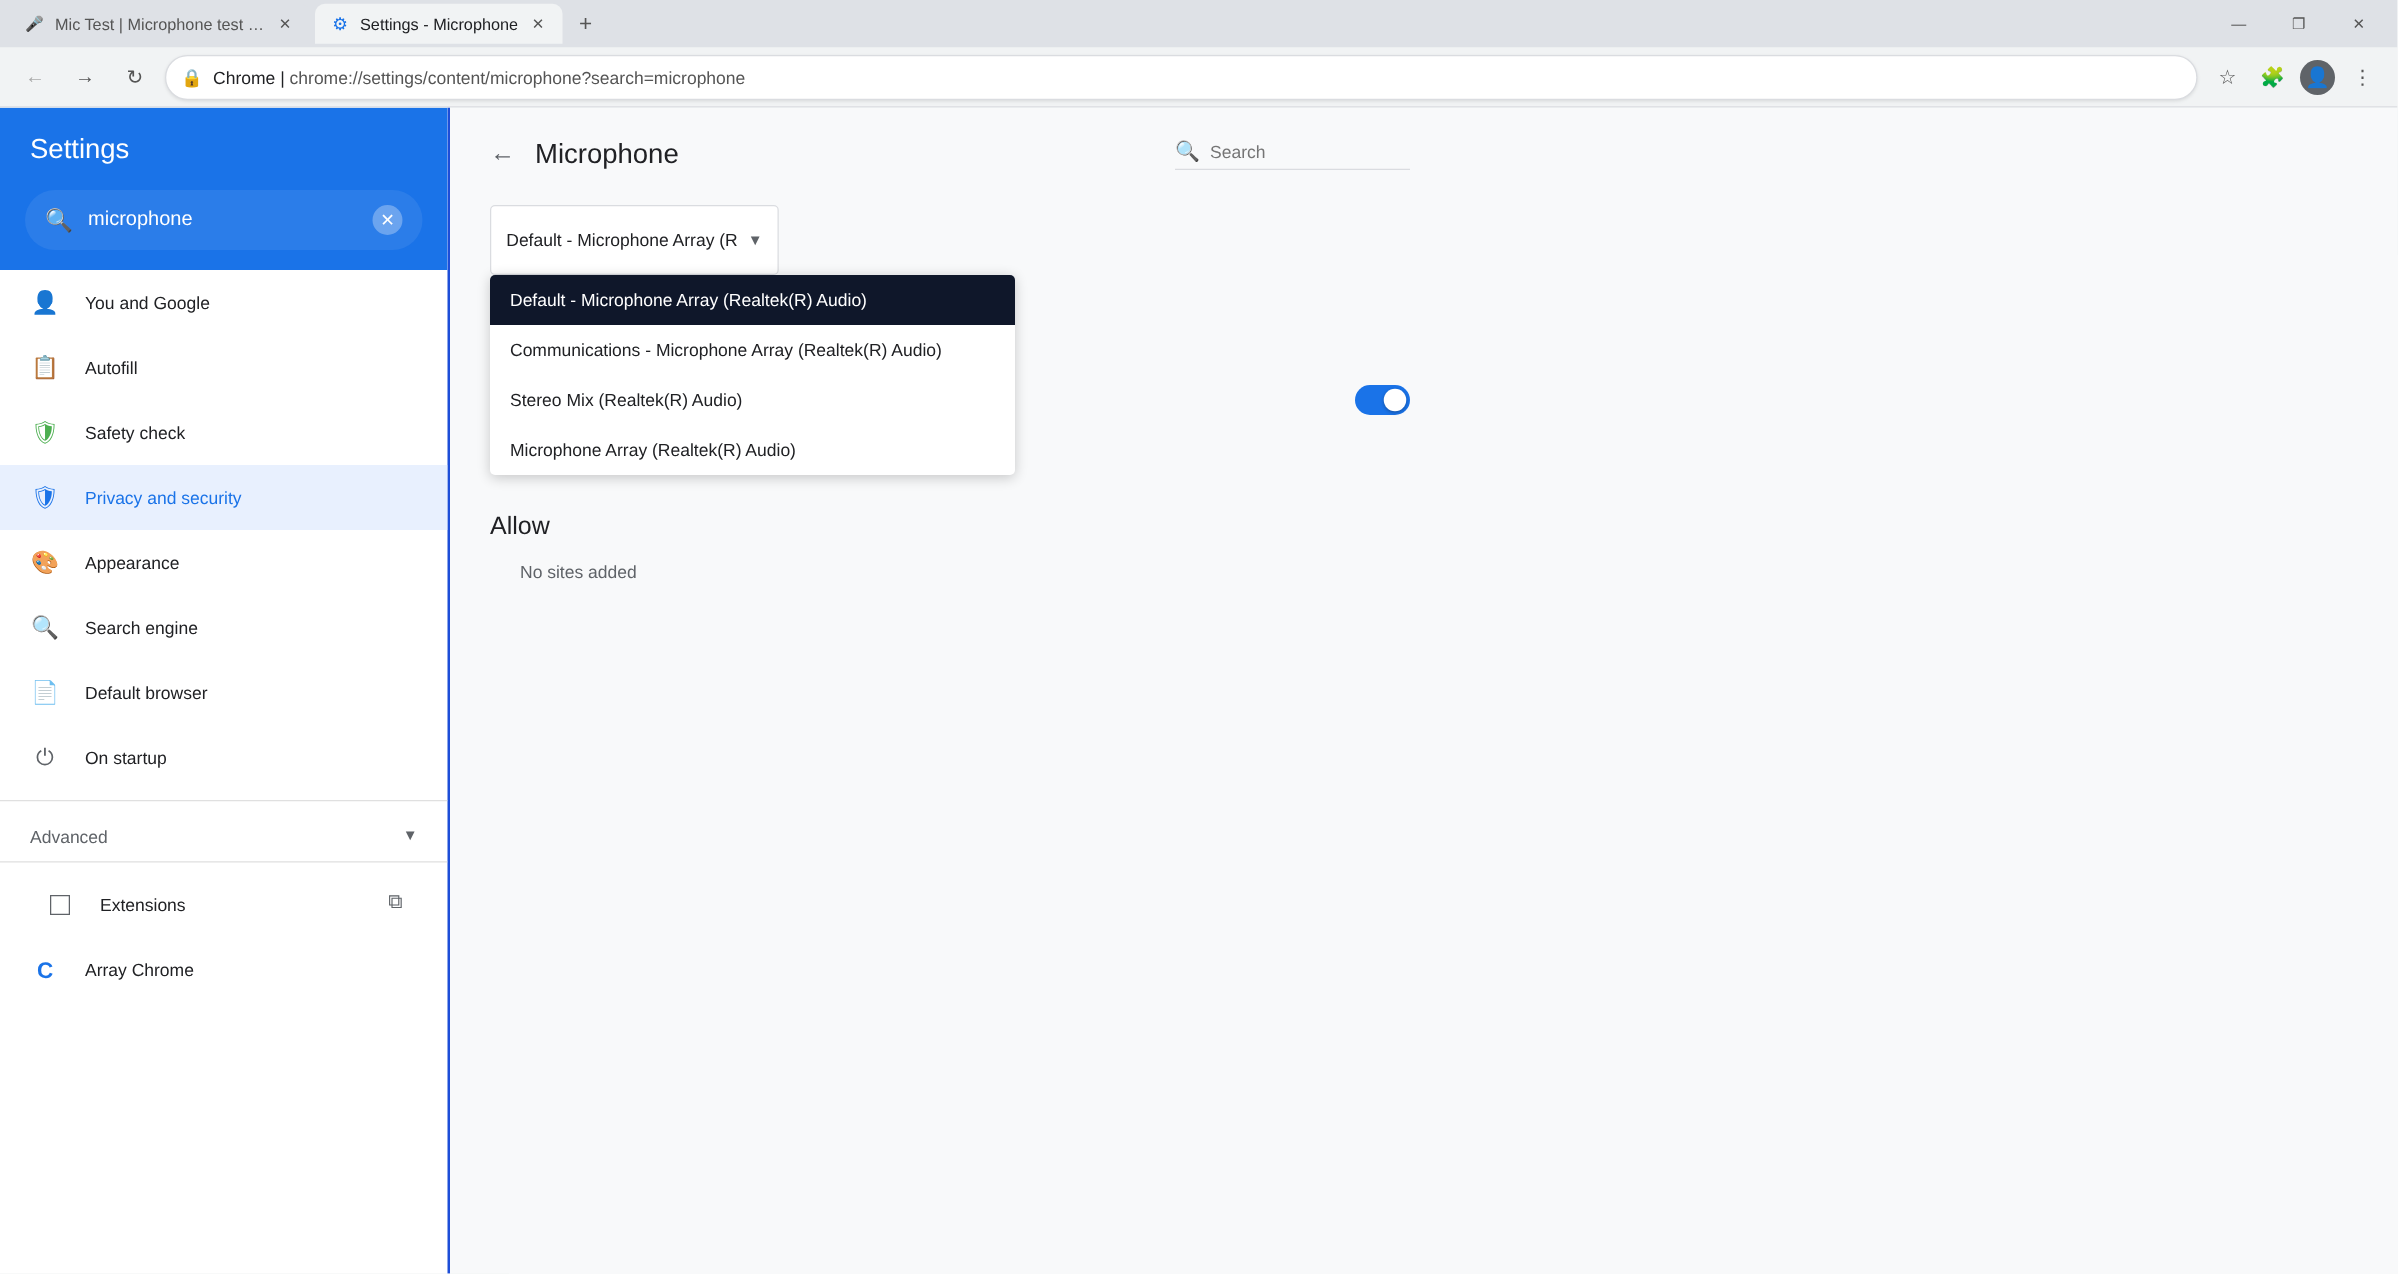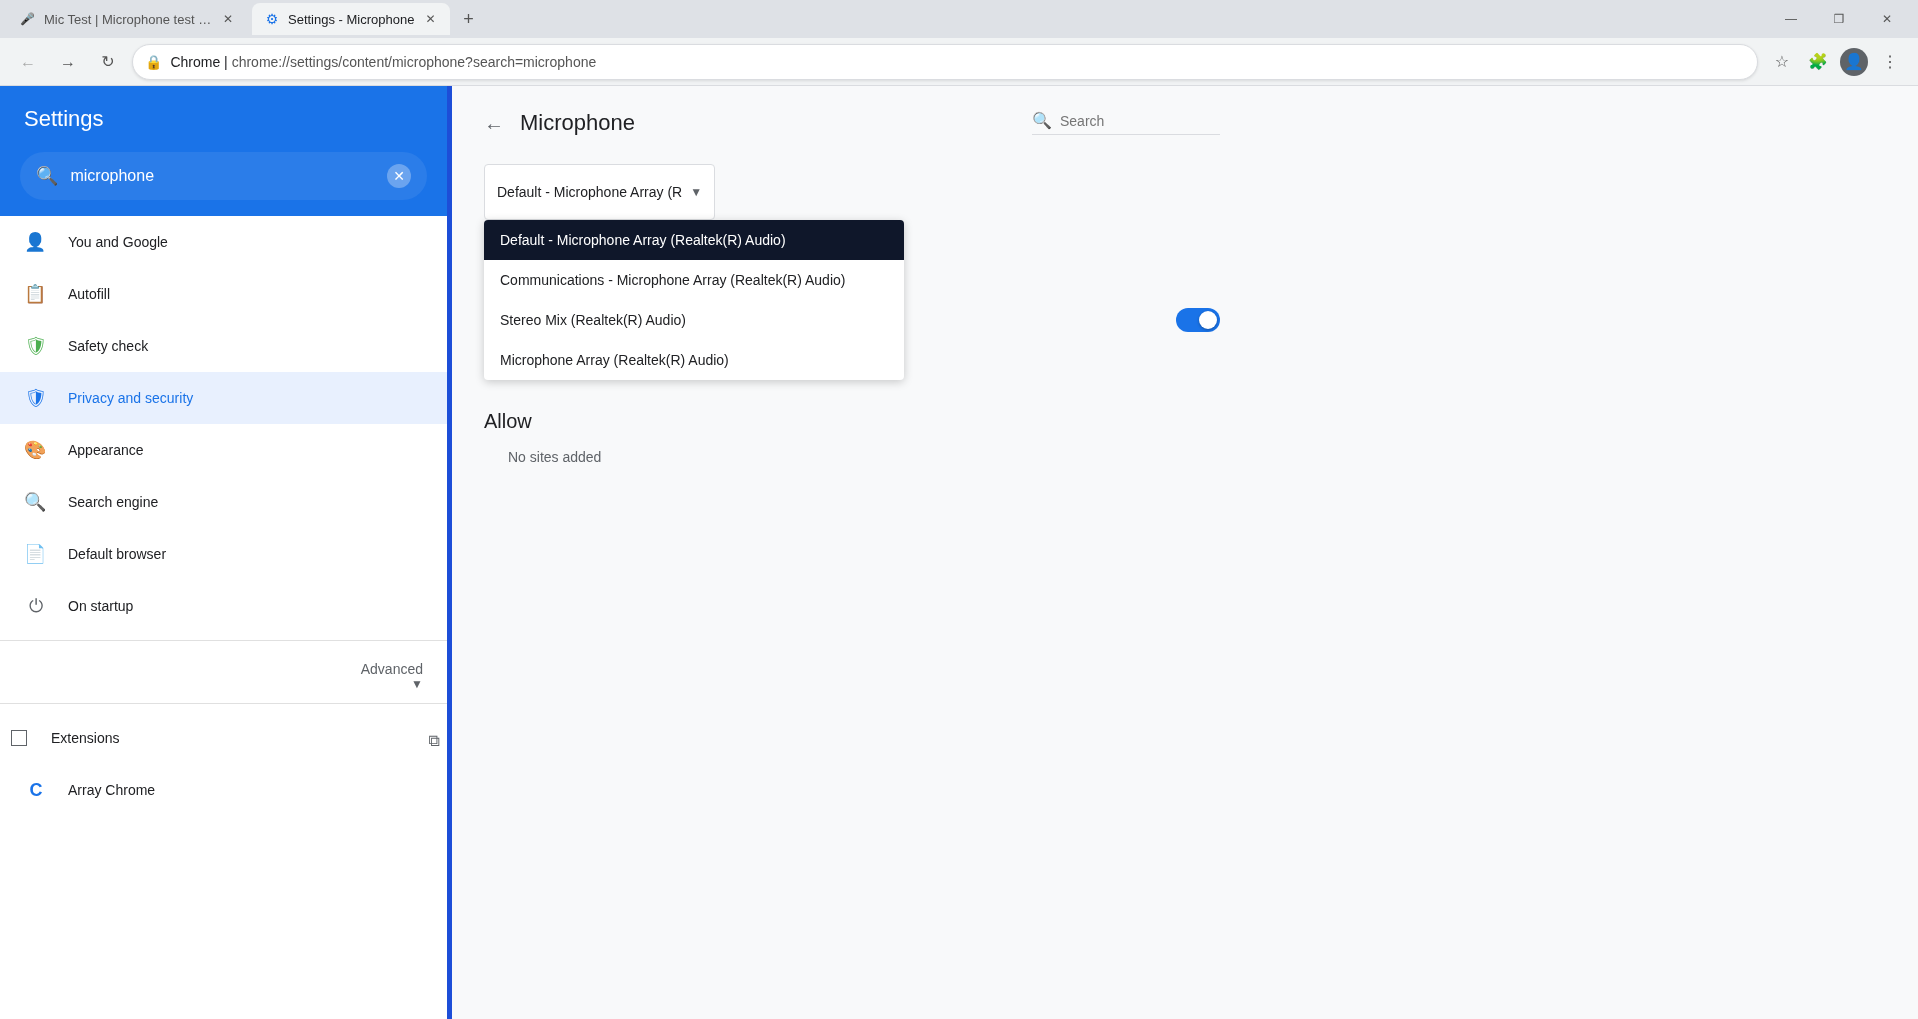--- a/index.html
+++ b/index.html
@@ -26,32 +26,32 @@
     .address-icon { color: #1a73e8; font-size: 14px; }
     .address-text { flex: 1; font-size: 14px; color: #202124; }
     .address-text .domain { color: #202124; font-weight: 500; }
     .address-text .path { color: #555; }
     .omnibar-right { display: flex; align-items: center; gap: 4px; }
     .omnibar-icon { width: 32px; height: 32px; border-radius: 50%; display: flex; align-items: center; justify-content: center; cursor: pointer; color: #555; font-size: 16px; }
     .avatar { width: 28px; height: 28px; border-radius: 50%; background: #5f6368; display: flex; align-items: center; justify-content: center; overflow: hidden; }
 
     
     .settings-container { display: flex; flex: 1; overflow: hidden; }
-    .sidebar { width: 452px; background: white; border-right: 5px solid #1d4ed8; overflow-y: auto; flex-shrink: 0; }
+    .sidebar { width: 360px; background: white; border-right: 2px solid #1d4ed8; overflow-y: auto; flex-shrink: 0; }
     .sidebar-header { background: #1a73e8; padding: 20px 24px; }
     .sidebar-title { color: white; font-size: 22px; font-weight: 400; }
     .sidebar-item { display: flex; align-items: center; padding: 14px 24px; cursor: pointer; gap: 20px; color: #202124; }
     .sidebar-item.active { color: #1a73e8; background: #e8f0fe; }
     .sidebar-item-icon { width: 24px; height: 24px; display: flex; align-items: center; justify-content: center; flex-shrink: 0; color: #5f6368; font-size: 18px; }
     .sidebar-item.active .sidebar-item-icon { color: #1a73e8; }
     .sidebar-item-label { font-size: 14px; }
     .sidebar-divider { border: none; border-top: 1px solid #e0e0e0; margin: 8px 0; }
-    .sidebar-section { padding: 12px 24px 4px; display: flex; align-items: flex-end; justify-content: space-between; cursor: pointer; flex-direction: column; }
+    .sidebar-section { padding: 12px 24px 4px; display: flex; align-items: flex-start; justify-content: space-between; cursor: pointer; }
     .sidebar-section-label { font-size: 14px; color: #5f6368; }
-    .sidebar-extensions { display: flex; align-items: flex-end; padding: 14px 7px; cursor: pointer; gap: 20px; color: #202124; justify-content: space-between; }
+    .sidebar-extensions { display: flex; align-items: flex-start; padding: 14px 36px; cursor: pointer; gap: 20px; color: #202124; justify-content: space-between; }
     .sidebar-ext-left { display: flex; align-items: center; gap: 20px; }
     .ext-icon { width: 16px; height: 16px; border: 1.5px solid #5f6368; display: flex; align-items: center; justify-content: center; }
     .ext-link-icon { color: #5f6368; font-size: 16px; }
 
     
     .main-content { flex: 1; background: #f8f9fa; overflow-y: auto; }
     .search-bar { background: #2b7de9; border-radius: 24px; height: 48px; display: flex; align-items: center; padding: 0 16px; gap: 12px; width: 780px; max-width: 100%; }
     .search-bar-icon { color: white; font-size: 18px; }
     .search-input { background: transparent; border: none; outline: none; color: white; font-size: 16px; flex: 1; }
     .search-input::placeholder { color: rgba(255,255,255,0.8); }

